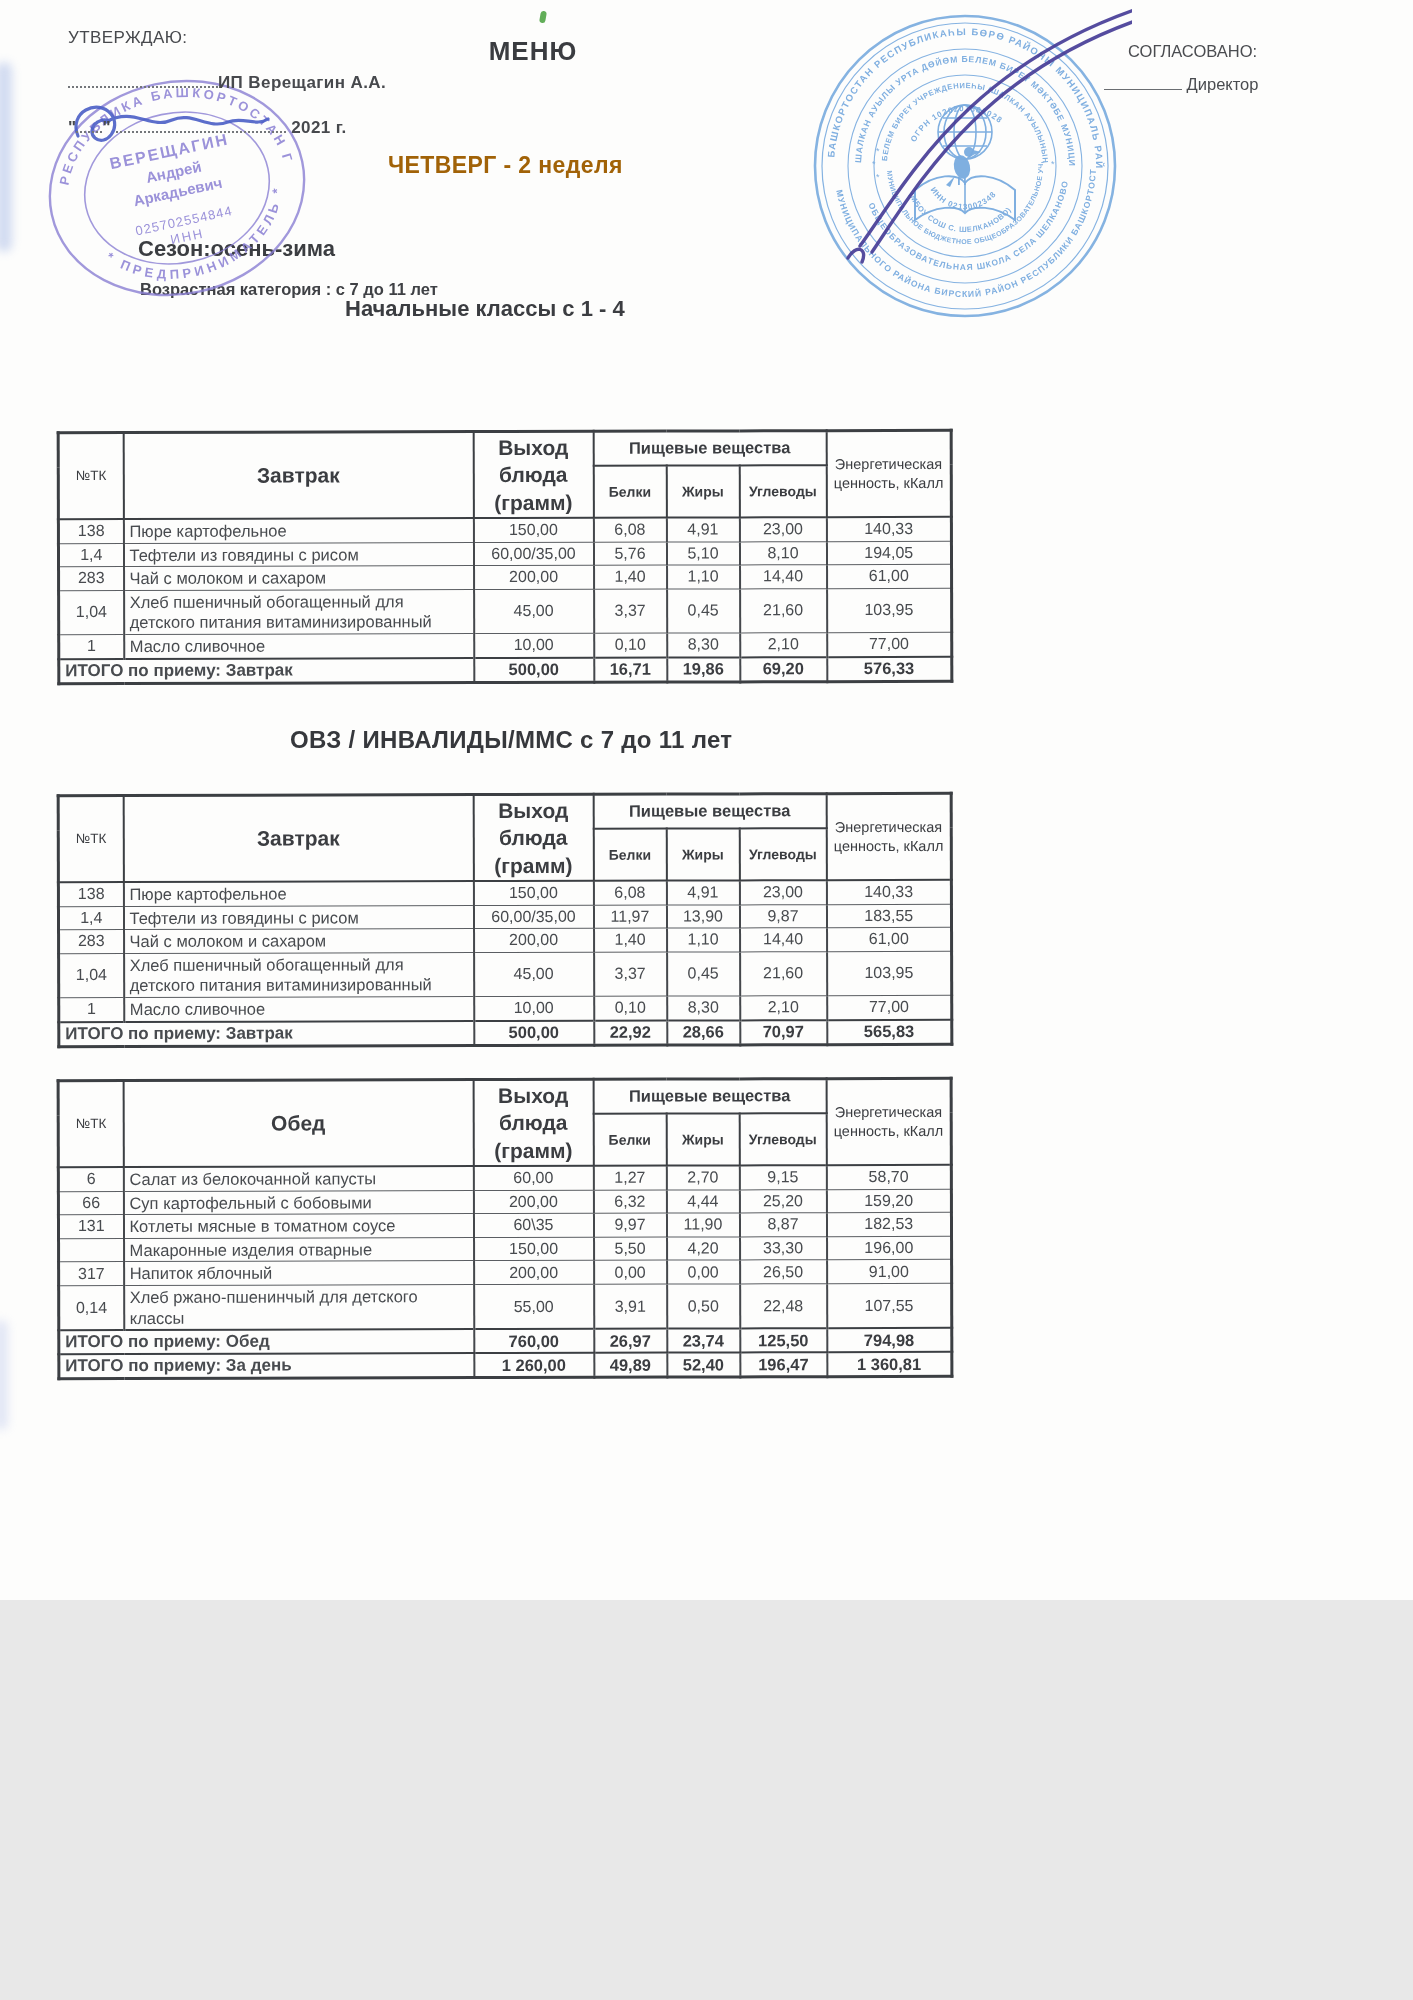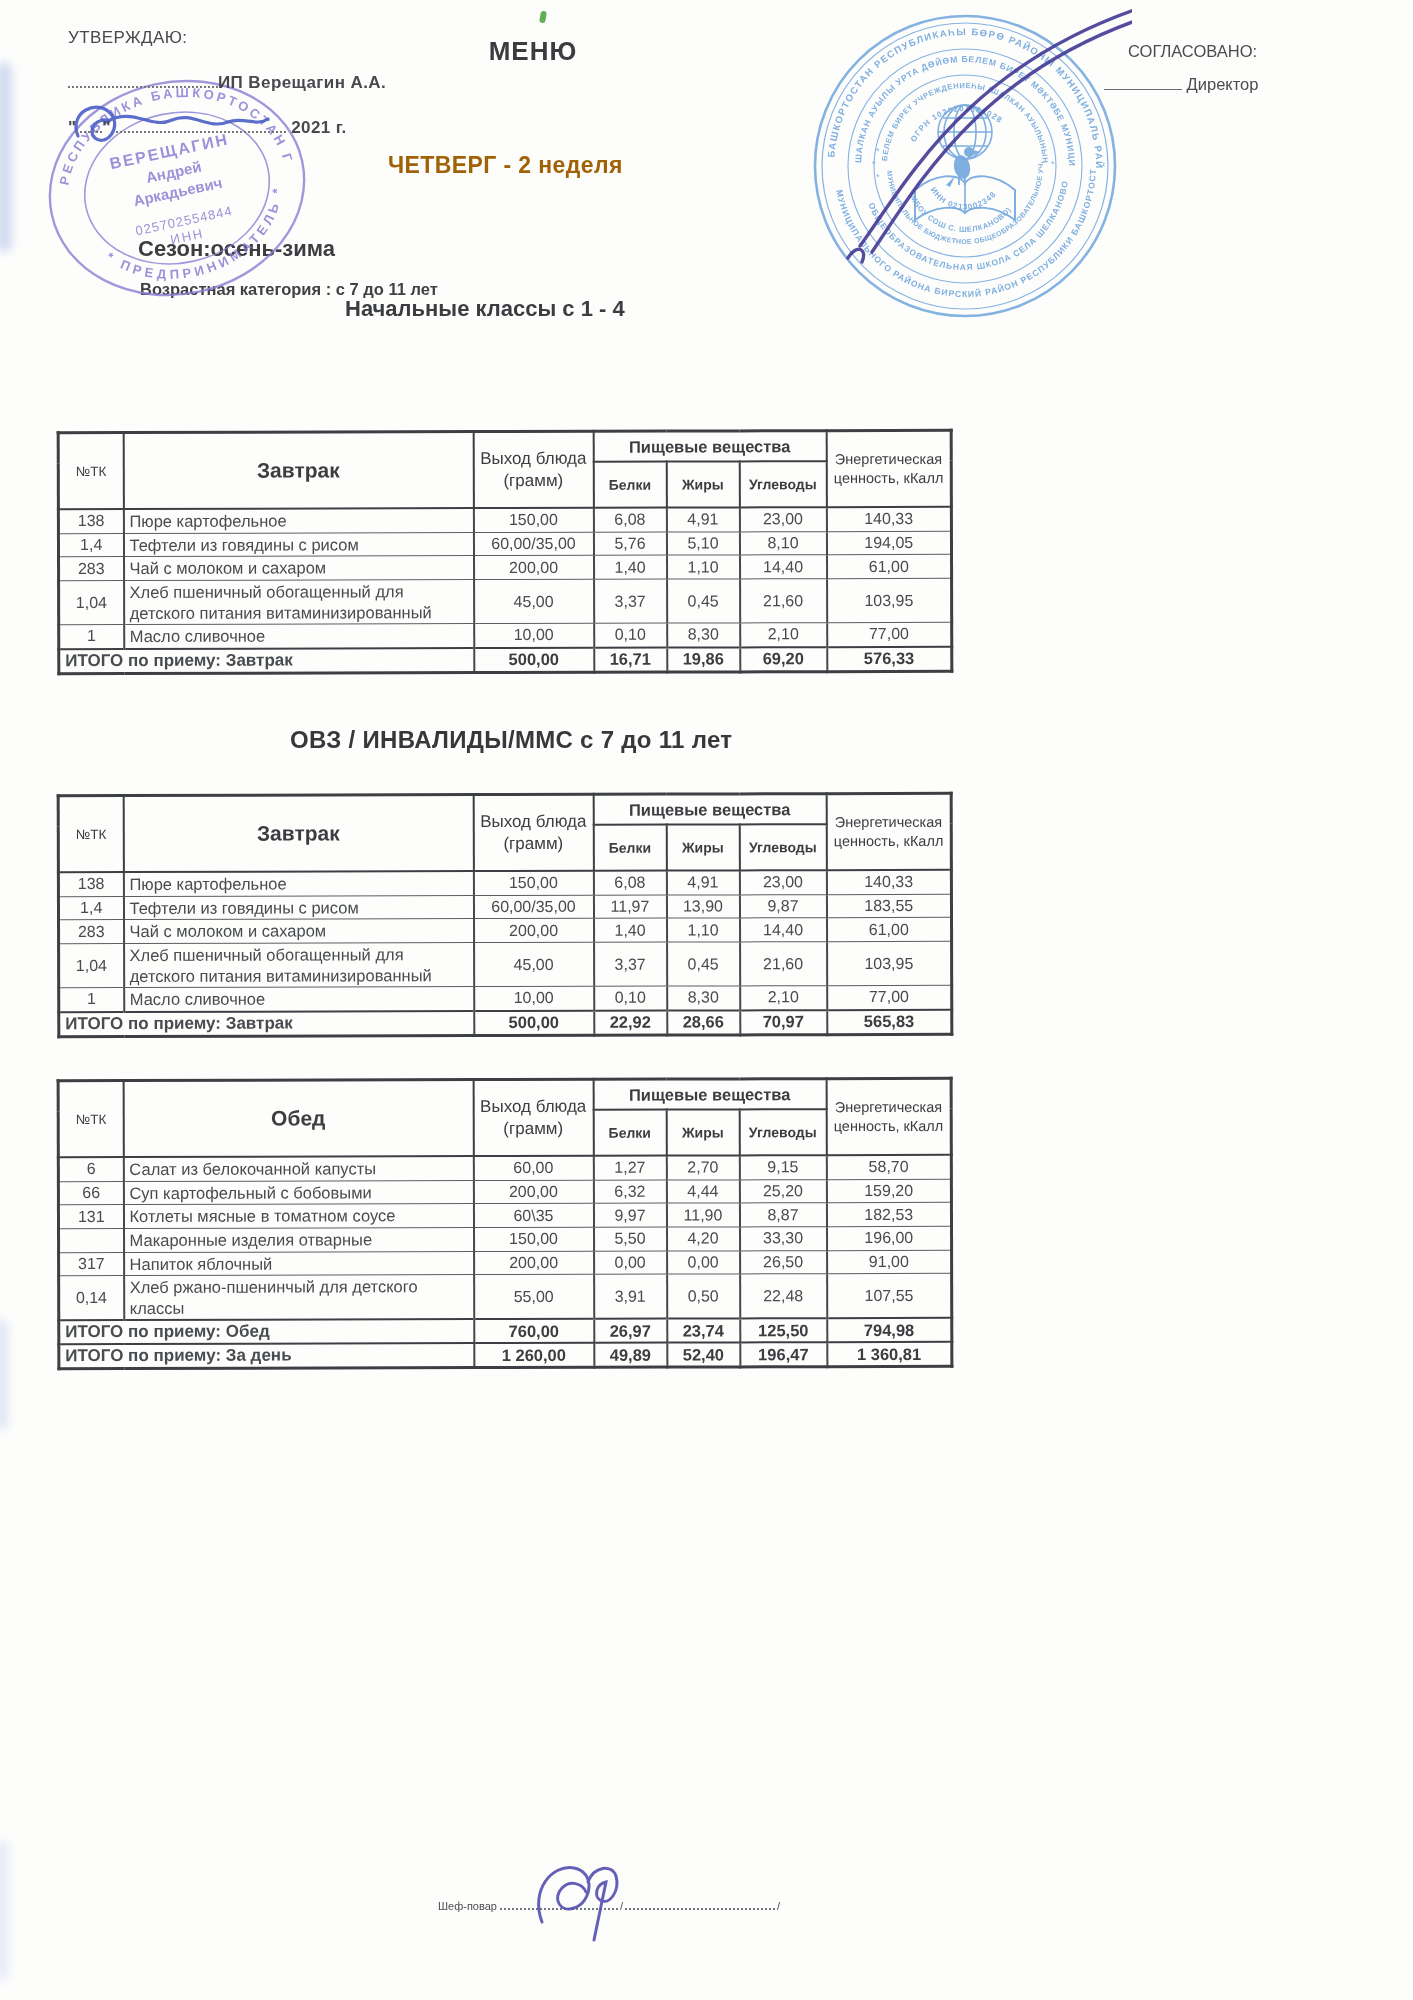--- a/index.html
+++ b/index.html
@@ -1,17 +1,17 @@
 <!DOCTYPE html>
 <html lang="ru"><head>
 <meta charset="utf-8">
 <style>
   html,body{margin:0;padding:0;background:#e8e8e8;}
   .page{
-    position:relative; width:1413px; height:2000px; margin:0 auto;
+    position:relative; width:1413px; height:1600px; margin:0 auto;
     background:#fdfdfc; overflow:hidden;
     font-family:"Liberation Sans", sans-serif; color:#3f4246;
   }
   
   .approve-block{position:absolute; left:68px; top:28px; font-size:17px; letter-spacing:.4px; color:#47494d; z-index:4;}
   .approve-block .row{margin-top:24px; white-space:nowrap;font-weight:bold;}
   .uline{display:inline-block; border-bottom:2px dotted #73767a; height:14px; vertical-align:baseline;}
   .uline.solid{border-bottom:1.6px solid #6a6d71;}
   .menu-title{position:absolute; left:448px; top:36px; width:170px; text-align:center;
     font-size:26px; font-weight:bold; letter-spacing:1px; color:#3a3c40;}
@@ -37,21 +37,21 @@
   .menu-table col.c1{width:65px;} .menu-table col.c2{width:350px;} .menu-table col.c3{width:120px;}
   .menu-table col.c4{width:73px;} .menu-table col.c5{width:73px;} .menu-table col.c6{width:87px;}
   .menu-table col.c7{width:125px;}
   .menu-table th{border:2px solid #3c3f43; padding:1px 3px; vertical-align:middle; color:#3b3d41;}
   .menu-table td{border-left:2px solid #45484c; border-right:2px solid #45484c;
     border-top:1.5px solid #5b5e62; border-bottom:1.5px solid #5b5e62;
     padding:1px 5px; color:#484b4f;}
   .t1{top:430px;} .t2{top:793px;} .t3{top:1078px;}
   .th-num{font-size:13.5px; font-weight:normal;}
   .th-meal{font-size:21px; font-weight:bold;}
-  .th-out{font-size:17px; font-weight:normal;}
+  .th-out{font-size:21px; font-weight:bold;}
   .th-out span, .th-energy span{display:block; line-height:1.3;}
   .th-nutr{font-size:16.5px; font-weight:bold; height:26px;}
   .th-sub{font-size:14px; font-weight:bold; height:42px;}
   .th-energy{font-size:14.5px; font-weight:normal;border-radius:12px;}
   .menu-table tbody tr{height:23px;}
   .td-num{text-align:center; font-size:16px;}
   .td-name{text-align:left; font-size:16.5px; line-height:1.25;}
   .td-val{text-align:center; font-size:16px;}
   .total-row td{border-top:2.5px solid #3c3f43; border-bottom:2.5px solid #3c3f43; font-weight:bold;}
   .total-row{height:26px;}

